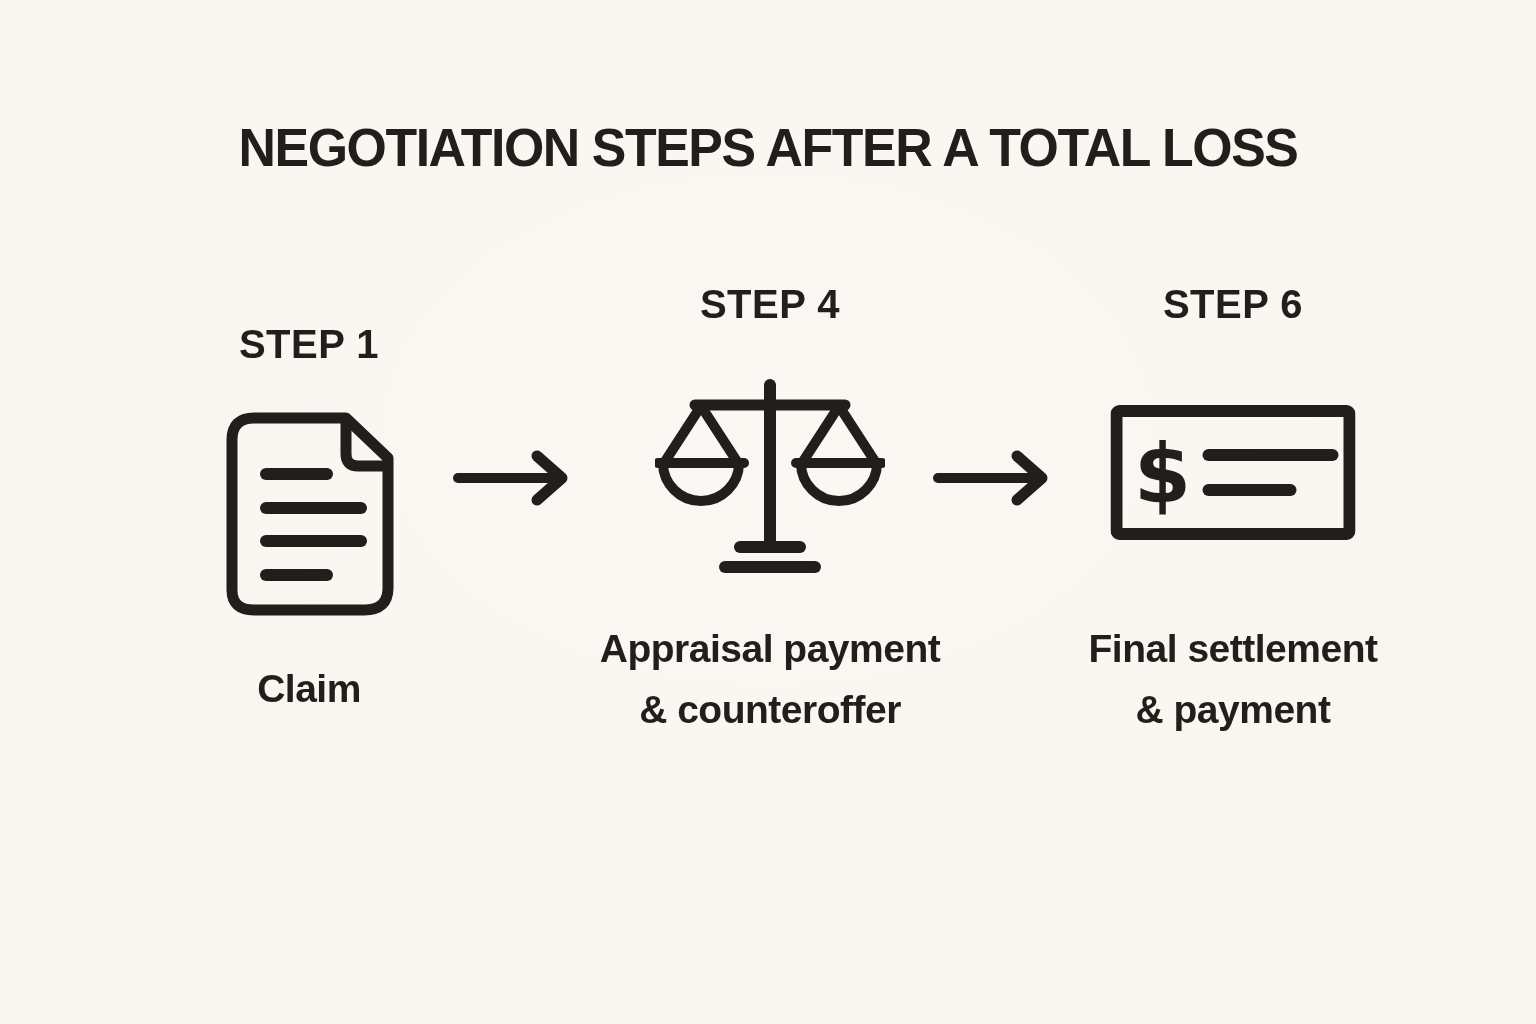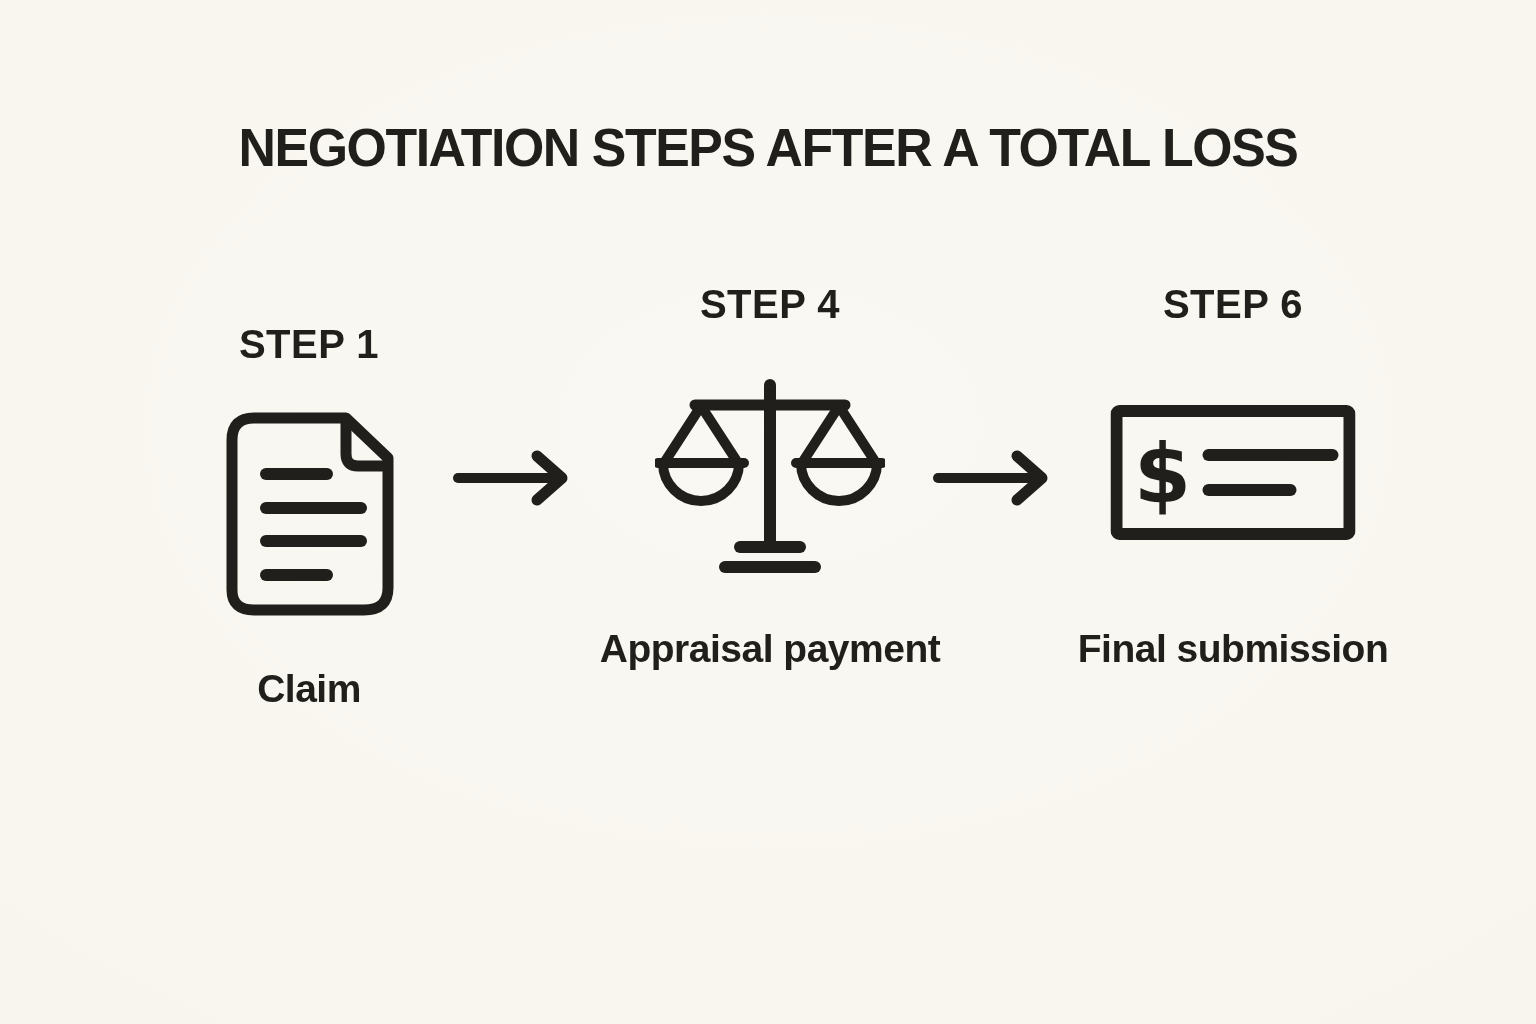--- a/index.html
+++ b/index.html
@@ -115,20 +115,21 @@
         <path d="M184 31 L147 88 M184 31 L221 88" stroke-width="10" stroke-linecap="round"></path>
         <line x1="141" y1="88" x2="227" y2="88" stroke-width="10" stroke-linecap="round"></line>
         <path d="M146 88 A38 38 0 0 0 222 88" stroke-width="10" stroke-linecap="round"></path>
 
         <line x1="85" y1="172" x2="145" y2="172" stroke-width="12" stroke-linecap="round"></line>
         <line x1="70" y1="192" x2="160" y2="192" stroke-width="12" stroke-linecap="round"></line>
       </svg>
     </div>
     <div class="caption">
       <span>Appraisal payment</span>
+      <span>&amp; counteroffer</span>
     </div>
   </div>
 
   <div class="arrow arrow-2">
     <svg width="135" height="64" viewBox="0 0 135 64" fill="none" stroke="currentColor">
       <line x1="6" y1="32" x2="103" y2="32" stroke-width="10" stroke-linecap="round"></line>
       <path d="M85 10 L110 32 L85 54" stroke-width="11" stroke-linecap="round" stroke-linejoin="round"></path>
     </svg>
   </div>
 
@@ -136,17 +137,18 @@
     <div class="step-label">STEP 6</div>
     <div class="icon-wrap icon-check">
       <svg width="245" height="135" viewBox="0 0 245 135" fill="none" stroke="currentColor">
         <rect x="6" y="6" width="233" height="123" rx="3" stroke-width="12"></rect>
         <text x="52" y="97" font-size="82" font-weight="bold" text-anchor="middle" fill="currentColor" stroke="none" font-family="DejaVu Sans, sans-serif">$</text>
         <line x1="98" y1="50" x2="222" y2="50" stroke-width="12" stroke-linecap="round"></line>
         <line x1="98" y1="85" x2="180" y2="85" stroke-width="12" stroke-linecap="round"></line>
       </svg>
     </div>
     <div class="caption">
-      <span>Final submission</span>
+      <span>Final settlement</span>
+      <span>&amp; payment</span>
     </div>
   </div>
 
 </div>
 
 </body></html>

